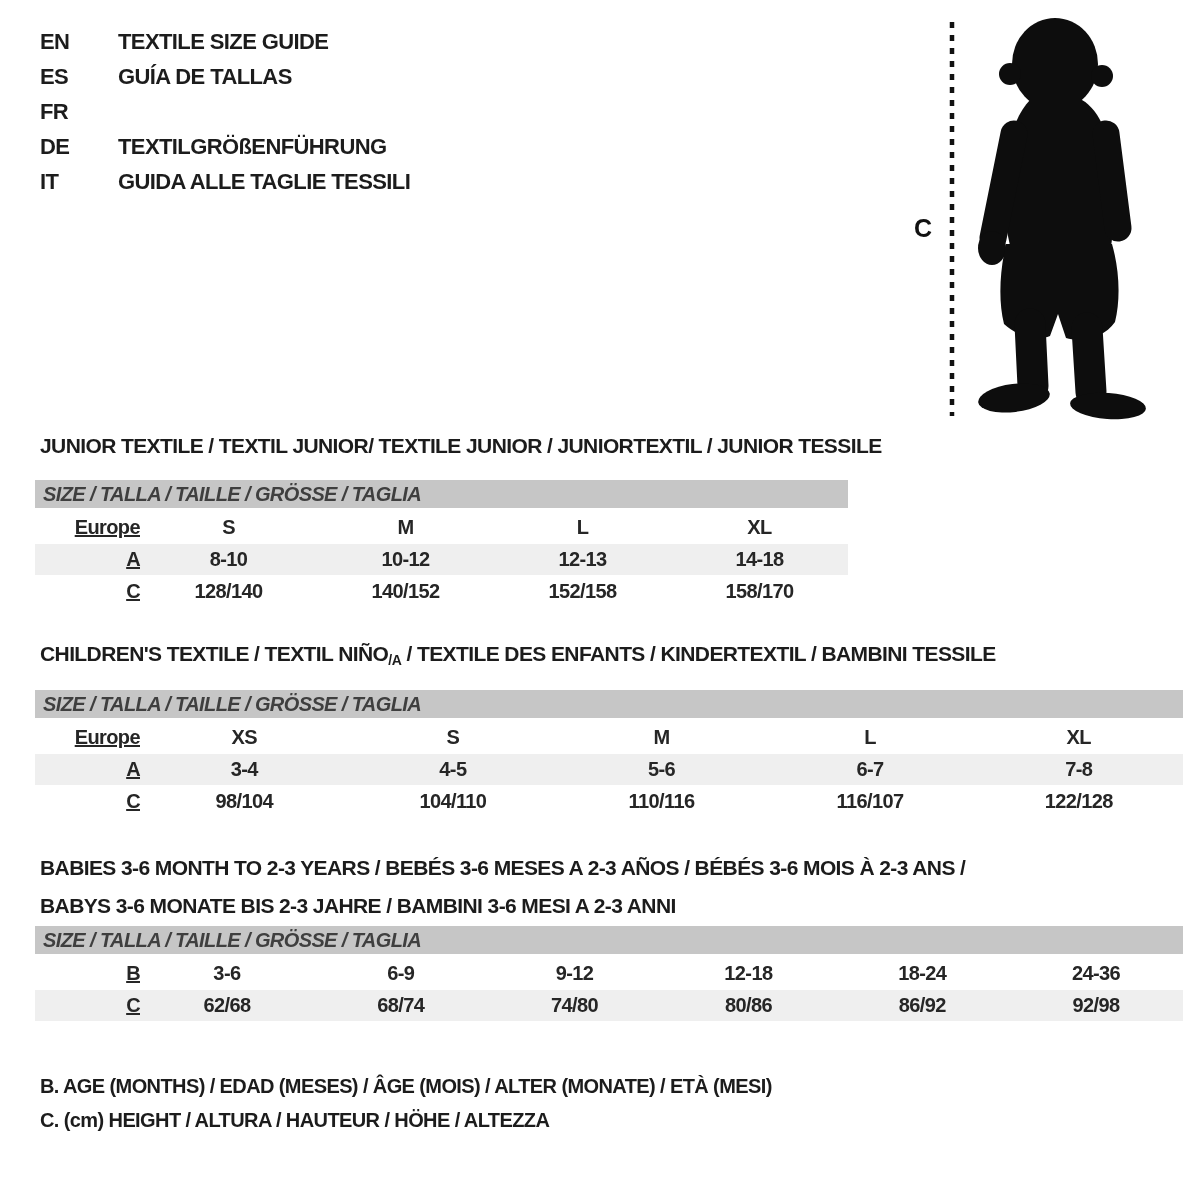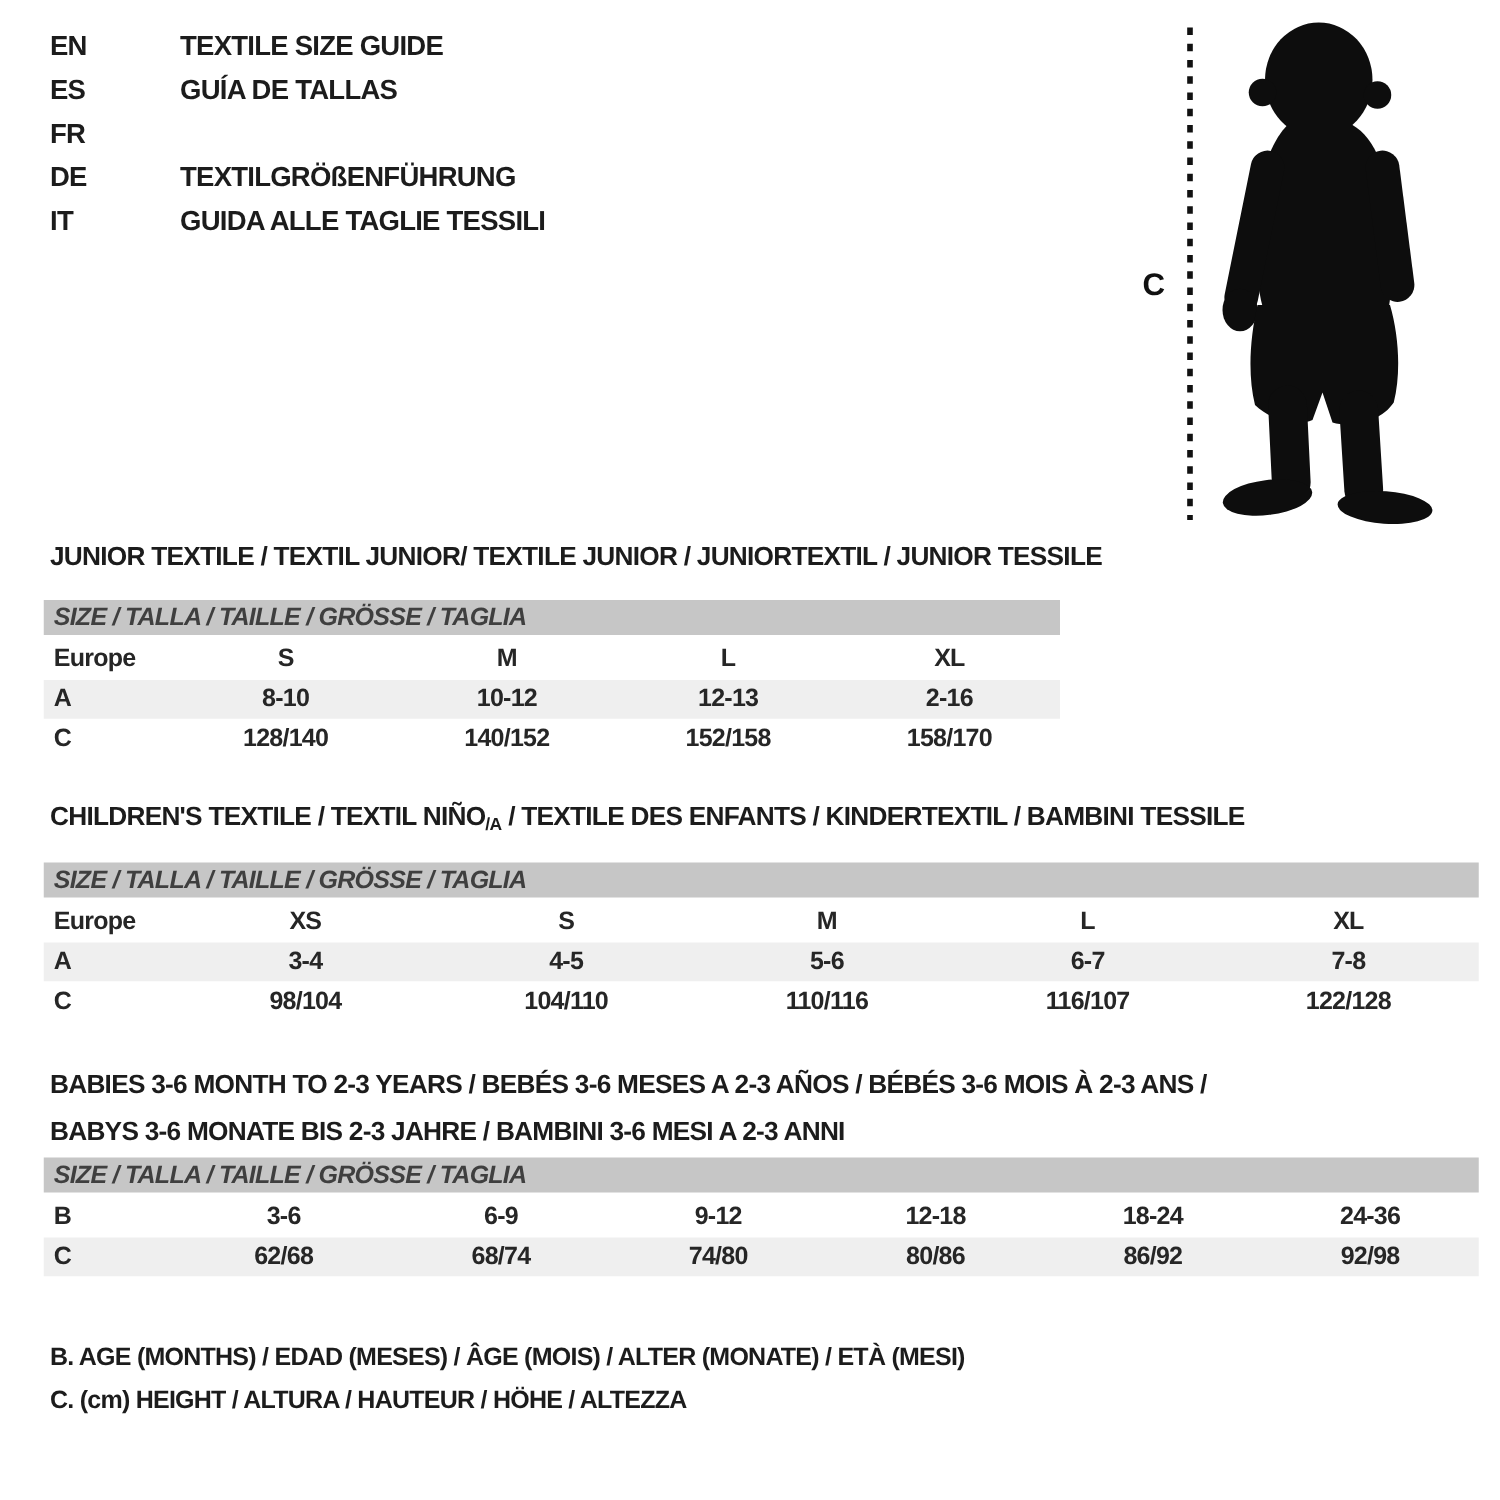--- a/index.html
+++ b/index.html
@@ -8,21 +8,21 @@
     font-family:"Liberation Sans","DejaVu Sans",sans-serif;
     -webkit-font-smoothing:antialiased;
   }
   .page{position:relative;width:1200px;height:1200px;background:#ffffff;overflow:hidden;}
 
   
   .cond{font-weight:bold;letter-spacing:-0.6px;color:#1c1c1c;}
 
   
   .langs{position:absolute;left:40px;top:24px;}
-  .lang-row{display:flex;height:35px;align-items:flex-start;gap:26px;}
+  .lang-row{display:flex;height:35px;align-items:center;}
   .lang-code{width:78px;font-size:22px;}
   .lang-label{font-size:22px;}
 
   
   .figure{position:absolute;left:900px;top:6px;width:260px;height:420px;}
   .figure svg{display:block;}
   .c-label{position:absolute;left:14px;top:208px;font-size:25px;font-weight:bold;color:#111;}
 
   
   .sec-title{position:absolute;left:40px;font-size:21px;line-height:24px;}
@@ -32,21 +32,21 @@
   .sizetable{position:absolute;left:35px;}
   .thead{height:28px;line-height:28px;background:#c6c6c6;color:#3f3f3f;
          font-size:20px;font-weight:bold;letter-spacing:-0.6px;padding-left:8px;font-style:italic;}
   .trow{display:grid;height:31px;align-items:center;font-size:20px;
         font-weight:bold;letter-spacing:-0.6px;color:#262626;margin-top:1px;}
   .trow.first{margin-top:4px;}
   .trow.shaded{background:#efefef;}
   .t1 .trow{grid-template-columns:105px repeat(4,1fr);}
   .t2 .trow{grid-template-columns:105px repeat(5,1fr);}
   .t3 .trow{grid-template-columns:105px repeat(6,1fr);}
-  .rlabel{padding-left:8px;text-align:left;}
+  .rlabel{padding-left:8px;text-align:right;text-decoration:underline;}
   .cell{text-align:center;}
 
   
   .legend{position:absolute;left:40px;top:1069px;}
   .legend-line{font-size:20px;line-height:34px;}
 </style>
 </head>
 <body>
 
 <div class="page">
@@ -104,21 +104,21 @@
       <span class="cell">S</span>
       <span class="cell">M</span>
       <span class="cell">L</span>
       <span class="cell">XL</span>
     </div>
     <div class="trow shaded">
       <span class="rlabel">A</span>
       <span class="cell">8-10</span>
       <span class="cell">10-12</span>
       <span class="cell">12-13</span>
-      <span class="cell">2-16</span>
+      <span class="cell">14-18</span>
     </div>
     <div class="trow">
       <span class="rlabel">C</span>
       <span class="cell">128/140</span>
       <span class="cell">140/152</span>
       <span class="cell">152/158</span>
       <span class="cell">158/170</span>
     </div>
   </div>
 

